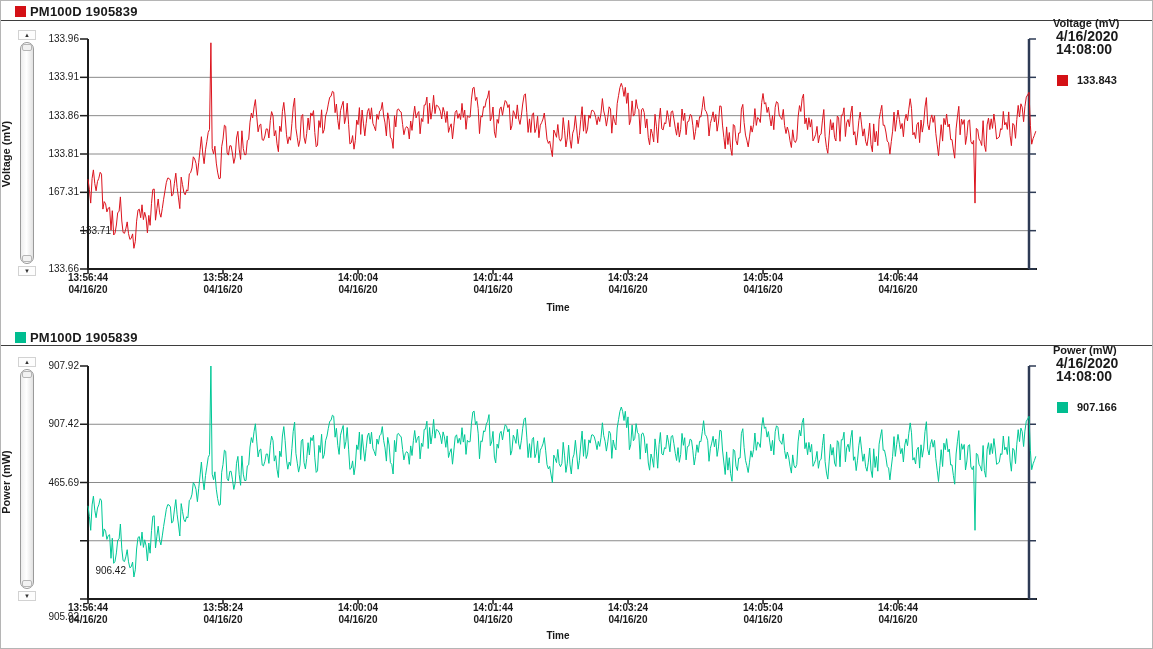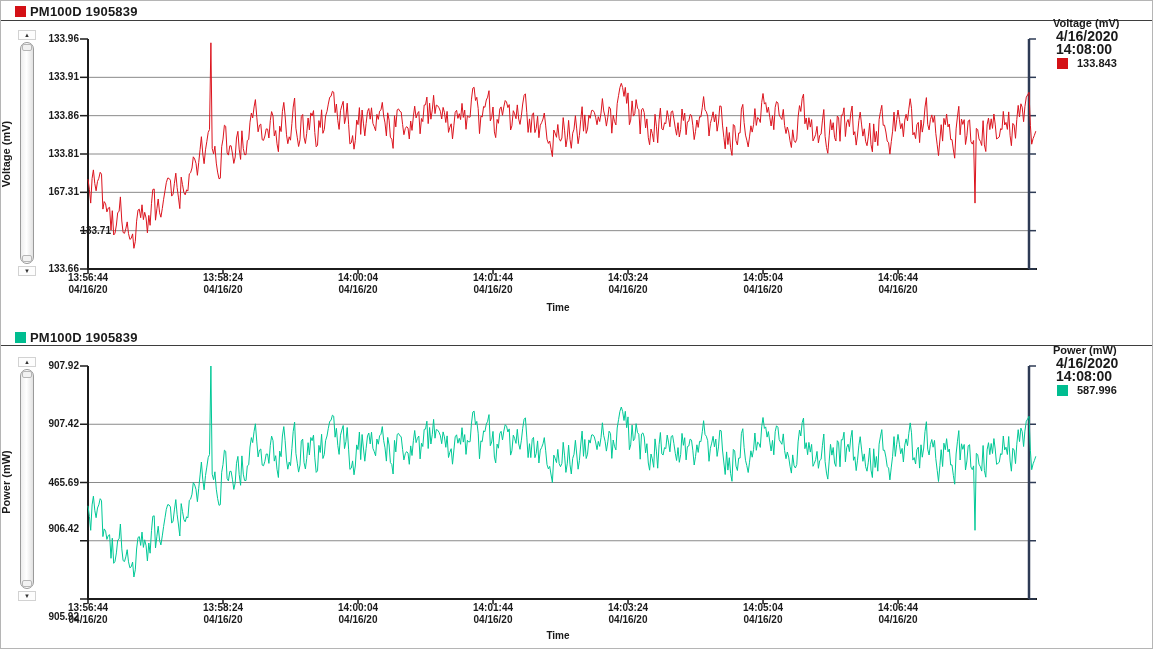--- a/index.html
+++ b/index.html
@@ -13,34 +13,34 @@
   .hdr .sw{width:11px;height:11px;margin-left:14px;display:inline-block;}
   .hdr .hlabel{font-size:13px;font-weight:bold;margin-left:4px;letter-spacing:.2px;}
   .sep{position:absolute;left:0;width:1153px;height:1px;background:#3e3e3e;}
   .plot{position:absolute;left:87px;overflow:visible;}
   .ytitle{
     position:absolute;left:-101px;width:214px;height:14px;text-align:center;
     transform:rotate(-90deg);font-size:11px;font-weight:bold;
   }
   .ytick{
     position:absolute;left:34px;width:44px;text-align:right;
-    font-size:10px;font-weight:bold;line-height:12px;
+    font-size:10px;font-weight:normal;line-height:12px;
   }
   .xtick{
     position:absolute;width:70px;text-align:center;
     font-size:10px;font-weight:bold;line-height:12px;
   }
   .timelbl{
     position:absolute;left:527px;width:60px;text-align:center;
     font-size:10px;font-weight:bold;
   }
   .legend{position:absolute;left:1048px;width:102px;font-weight:bold;}
   .legend .lg-title{font-size:11px;padding-left:4px;line-height:14px;}
   .legend .lg-ts{font-size:14px;padding-left:7px;line-height:13px;}
-  .legend .lg-row{display:flex;align-items:center;padding-left:8px;margin-top:1px;}
+  .legend .lg-row{display:flex;align-items:center;padding-left:8px;margin-top:18px;}
   .legend .lg-sw{width:11px;height:11px;display:inline-block;}
   .legend .lg-val{font-size:11px;margin-left:9px;}
   .scrollbar{position:absolute;left:15px;width:22px;}
   .sb-btn{
     position:absolute;left:2px;width:18px;height:10px;line-height:9px;text-align:center;
     font-size:6px;color:#333;background:#fdfdfd;border:1px solid #d2d2d2;box-sizing:border-box;
     cursor:pointer;
   }
   .sb-btn.up{top:0;}
   .sb-btn.down{bottom:0;}
@@ -168,21 +168,21 @@
         <polyline points="0.0,139.8 1.4,150.5 2.7,164.3 4.1,138.9 5.4,130.2 6.8,144.3 8.1,151.7 9.5,142.0 10.8,138.8 12.2,132.7 13.5,134.6 14.9,170.6 16.2,162.9 17.6,165.1 18.9,173.4 20.3,169.5 21.6,168.7 23.0,192.3 24.3,172.2 25.7,197.3 27.0,195.4 28.4,186.9 29.7,174.1 31.1,172.9 32.4,158.0 33.8,182.8 35.1,194.6 36.5,195.5 37.8,190.9 39.2,183.7 40.5,195.8 41.9,201.8 43.2,200.8 44.6,196.1 45.9,211.0 47.3,203.8 48.6,183.0 50.0,171.5 51.3,170.6 52.7,179.4 54.0,166.1 55.4,181.4 56.7,173.8 58.1,179.8 59.4,194.9 60.8,177.0 62.1,187.2 63.5,164.6 64.8,150.3 66.2,149.8 67.5,182.0 68.9,170.2 70.2,160.2 71.6,174.4 72.9,178.9 74.3,169.9 75.6,160.5 77.0,151.7 78.3,143.4 79.7,138.7 81.0,138.9 82.4,140.8 83.7,157.1 85.1,155.1 86.4,143.9 87.8,133.6 89.1,148.2 90.5,159.0 91.8,170.0 93.2,137.6 94.5,145.4 95.9,153.6 97.2,155.8 98.6,150.8 99.9,151.8 101.3,134.3 102.6,133.1 104.0,128.2 105.3,116.6 106.7,119.0 108.0,123.5 109.4,135.7 110.7,122.7 112.1,108.9 113.4,96.0 114.8,113.8 116.1,123.8 117.5,109.5 118.8,101.1 120.2,91.6 121.5,88.5 122.9,0.0 124.2,108.2 125.6,113.7 126.9,105.8 128.3,123.2 129.6,132.4 131.0,139.3 132.3,138.7 133.7,106.3 135.0,98.5 136.4,84.2 137.7,85.3 139.1,112.5 140.4,114.9 141.8,105.4 143.1,105.3 144.5,113.8 145.8,123.4 147.2,116.9 148.5,97.3 149.9,90.4 151.2,108.7 152.6,119.3 153.9,89.9 155.3,108.2 156.6,114.5 158.0,114.5 159.3,99.9 160.7,98.8 162.0,81.0 163.4,71.6 164.7,76.6 166.1,65.3 167.4,57.8 168.8,75.9 170.1,90.9 171.5,84.0 172.8,83.0 174.2,99.1 175.5,99.8 176.9,95.3 178.2,88.0 179.6,88.1 180.9,97.4 182.3,79.3 183.6,70.1 185.0,74.6 186.3,95.1 187.7,89.7 189.0,103.3 190.4,111.5 191.7,85.1 193.1,90.7 194.4,70.0 195.8,60.6 197.1,74.4 198.5,94.1 199.8,103.2 201.2,96.1 202.5,99.6 203.9,82.4 205.2,65.5 206.6,56.1 207.9,87.3 209.3,97.2 210.6,106.1 212.0,99.1 213.3,75.2 214.7,73.1 216.0,96.4 217.4,103.0 218.7,92.7 220.1,76.7 221.4,89.0 222.8,71.5 224.1,74.7 225.5,69.1 226.8,91.8 228.2,106.4 229.5,104.8 230.9,79.4 232.2,86.5 233.6,68.3 234.9,92.5 236.3,88.5 237.6,74.6 239.0,70.0 240.3,62.4 241.7,55.4 243.0,54.4 244.4,49.2 245.7,50.2 247.1,71.2 248.4,62.3 249.8,79.5 251.1,88.4 252.5,69.2 253.8,64.1 255.2,59.5 256.5,82.6 257.9,75.7 259.2,61.5 260.6,83.2 261.9,103.4 263.3,102.1 264.6,94.9 266.0,108.8 267.3,100.0 268.7,78.9 270.0,83.6 271.4,66.0 272.7,93.6 274.1,68.5 275.4,82.0 276.8,95.2 278.1,82.5 279.5,69.9 280.8,67.0 282.2,77.9 283.5,66.2 284.9,82.3 286.2,85.5 287.6,89.8 288.9,73.0 290.3,78.2 291.6,69.8 293.0,68.2 294.3,60.6 295.7,74.7 297.0,81.8 298.4,95.1 299.7,71.4 301.1,79.0 302.4,96.5 303.8,98.5 305.1,108.0 306.5,74.4 307.8,85.9 309.2,68.4 310.5,67.4 311.9,69.8 313.2,70.7 314.6,83.4 315.9,93.9 317.3,87.7 318.6,85.6 320.0,87.0 321.3,98.3 322.7,79.9 324.0,89.5 325.4,74.7 326.7,64.5 328.1,76.6 329.4,72.3 330.8,70.0 332.1,92.9 333.5,77.2 334.8,80.5 336.2,63.4 337.5,63.1 338.9,55.2 340.2,82.5 341.6,61.5 342.9,78.0 344.3,68.3 345.6,53.4 347.0,72.2 348.3,63.5 349.7,64.2 351.0,66.2 352.4,69.8 353.7,77.7 355.1,65.9 356.4,70.8 357.8,81.3 359.1,69.9 360.5,91.5 361.8,86.4 363.2,82.7 364.5,98.2 365.9,84.1 367.2,70.8 368.6,68.8 369.9,77.2 371.3,72.3 372.6,78.3 374.0,61.7 375.3,76.1 376.7,68.6 378.0,88.4 379.4,74.3 380.7,75.9 382.1,75.7 383.4,58.1 384.8,46.1 386.1,45.1 387.5,58.7 388.8,55.4 390.2,67.2 391.5,92.8 392.9,74.9 394.2,75.7 395.6,64.9 396.9,65.7 398.3,58.2 399.6,55.3 401.0,48.6 402.3,79.7 403.7,76.0 405.0,65.4 406.4,91.1 407.7,96.9 409.1,78.1 410.4,82.2 411.8,67.5 413.1,65.3 414.5,74.0 415.8,65.2 417.2,58.7 418.5,60.2 419.9,66.0 421.2,62.9 422.6,89.1 423.9,84.7 425.3,69.2 426.6,72.3 428.0,77.4 429.3,63.3 430.7,77.9 432.0,83.3 433.4,74.2 434.7,62.3 436.1,53.3 437.4,51.8 438.8,71.1 440.1,91.6 441.5,77.7 442.8,91.6 444.2,73.5 445.5,71.4 446.9,91.7 448.2,87.4 449.6,74.9 450.9,97.0 452.3,84.1 453.6,81.6 455.0,77.8 456.3,71.6 457.7,84.8 459.0,98.6 460.4,102.9 461.7,100.4 463.1,109.0 464.4,116.5 465.8,89.1 467.1,92.2 468.5,96.6 469.8,83.4 471.2,97.7 472.5,100.7 473.9,97.3 475.2,76.3 476.6,89.9 477.9,106.4 479.3,97.2 480.6,79.2 482.0,98.7 483.3,108.0 484.7,92.4 486.0,88.3 487.4,74.3 488.7,88.0 490.1,103.2 491.4,94.7 492.8,78.0 494.1,65.1 495.5,90.3 496.8,73.5 498.2,92.5 499.5,88.2 500.9,73.9 502.2,77.1 503.6,69.0 504.9,68.8 506.3,70.9 507.6,75.9 509.0,83.6 510.3,75.4 511.7,80.4 513.0,71.7 514.4,56.8 515.7,69.4 517.1,75.3 518.4,85.1 519.8,75.9 521.1,65.2 522.5,67.5 523.8,92.4 525.2,74.0 526.5,80.3 527.9,83.9 529.2,62.0 530.6,53.4 531.9,45.4 533.3,41.0 534.6,45.3 536.0,54.5 537.3,45.3 538.7,61.7 540.0,50.9 541.4,83.7 542.7,78.9 544.1,59.1 545.4,74.8 546.8,72.3 548.1,57.7 549.5,66.6 550.8,68.2 552.2,93.2 553.5,68.1 554.9,66.9 556.2,71.0 557.6,86.9 558.9,77.7 560.3,97.0 561.6,104.2 563.0,88.0 564.3,92.8 565.7,101.3 567.0,72.9 568.4,85.1 569.7,102.2 571.1,78.6 572.4,66.5 573.8,87.8 575.1,89.0 576.5,81.7 577.8,82.6 579.2,69.1 580.5,76.1 581.9,85.8 583.2,70.5 584.6,69.5 585.9,77.6 587.3,87.3 588.6,94.5 590.0,81.6 591.3,96.3 592.7,88.4 594.0,67.4 595.4,79.3 596.7,71.7 598.1,93.9 599.4,80.6 600.8,80.0 602.1,73.1 603.5,74.1 604.8,84.2 606.2,99.0 607.5,90.6 608.9,78.8 610.2,86.4 611.6,75.3 612.9,75.7 614.3,65.7 615.6,54.7 617.0,68.4 618.3,70.2 619.7,74.7 621.0,95.3 622.4,82.3 623.7,77.1 625.1,70.3 626.4,80.8 627.8,73.1 629.1,90.4 630.5,80.9 631.8,64.3 633.2,64.8 634.5,84.0 635.9,97.0 637.2,108.5 638.6,85.9 639.9,104.1 641.3,91.7 642.6,107.4 644.0,115.3 645.3,83.4 646.7,84.9 648.0,100.1 649.4,104.5 650.7,92.1 652.1,92.0 653.4,67.6 654.8,62.7 656.1,81.4 657.5,94.3 658.8,99.6 660.2,106.5 661.5,96.2 662.9,84.8 664.2,91.2 665.6,83.3 666.9,67.0 668.3,84.3 669.6,76.2 671.0,77.5 672.3,81.4 673.7,60.8 675.0,51.5 676.4,62.4 677.7,60.9 679.1,71.1 680.4,65.6 681.8,76.1 683.1,85.0 684.5,74.4 685.8,88.8 687.2,65.7 688.5,59.8 689.9,61.2 691.2,73.6 692.6,76.2 693.9,78.3 695.3,67.9 696.6,84.5 698.0,92.7 699.3,86.0 700.7,91.1 702.0,100.2 703.4,107.1 704.7,88.9 706.1,99.9 707.4,102.0 708.8,98.4 710.1,75.9 711.5,64.0 712.8,70.0 714.2,56.5 715.5,52.1 716.9,82.7 718.2,76.7 719.6,88.7 720.9,76.4 722.3,86.1 723.6,78.4 725.0,100.3 726.3,97.4 727.7,93.5 729.0,85.4 730.4,102.3 731.7,94.6 733.1,93.3 734.4,79.7 735.8,68.0 737.1,95.6 738.5,107.1 739.8,113.1 741.2,95.1 742.5,78.3 743.9,89.1 745.2,81.5 746.6,97.0 747.9,100.4 749.3,74.7 750.6,76.4 752.0,100.8 753.3,73.7 754.7,73.8 756.0,66.2 757.4,95.8 758.7,81.6 760.1,78.2 761.4,85.6 762.8,71.7 764.1,64.3 765.5,94.3 766.8,90.8 768.2,104.6 769.5,94.2 770.9,79.2 772.2,70.7 773.6,83.9 774.9,95.3 776.3,87.9 777.6,100.7 779.0,105.2 780.3,96.2 781.7,82.0 783.0,104.1 784.4,111.5 785.7,82.8 787.1,101.5 788.4,90.5 789.8,105.2 791.1,78.2 792.5,70.1 793.8,63.6 795.2,84.3 796.5,84.2 797.9,91.1 799.2,100.4 800.6,102.1 801.9,113.9 803.3,101.1 804.6,90.3 806.0,70.6 807.3,90.4 808.7,78.3 810.0,68.4 811.4,78.2 812.7,87.7 814.1,82.4 815.4,96.0 816.8,78.9 818.1,72.9 819.5,79.7 820.8,67.7 822.2,56.9 823.5,66.8 824.9,94.1 826.2,91.6 827.6,98.0 828.9,83.7 830.3,81.2 831.6,102.1 833.0,78.8 834.3,91.2 835.7,82.0 837.0,65.5 838.4,55.7 839.7,83.2 841.1,89.0 842.4,78.5 843.8,73.5 845.1,81.2 846.5,74.4 847.8,92.6 849.2,104.3 850.5,115.5 851.9,99.4 853.2,83.7 854.6,100.5 855.9,77.2 857.3,83.7 858.6,72.7 860.0,85.9 861.3,83.0 862.7,99.0 864.0,98.9 865.4,109.6 866.7,118.2 868.1,88.0 869.4,75.8 870.8,64.6 872.1,94.0 873.5,77.8 874.8,83.3 876.2,78.5 877.5,104.0 878.9,94.9 880.2,79.8 881.6,78.7 882.9,101.0 884.3,103.6 885.6,99.9 887.0,164.3 888.3,87.4 889.7,88.6 891.0,98.2 892.4,100.8 893.7,105.1 895.1,79.5 896.4,104.5 897.8,111.2 899.1,83.8 900.5,76.7 901.8,88.6 903.2,77.5 904.5,87.5 905.9,72.6 907.2,83.0 908.6,98.3 909.9,97.4 911.3,96.2 912.6,87.7 914.0,88.5 915.3,70.0 916.7,83.9 918.0,81.2 919.4,88.5 920.7,70.5 922.1,95.0 923.4,105.2 924.8,82.3 926.1,84.0 927.5,97.6 928.8,78.2 930.2,63.7 931.5,75.6 932.9,62.1 934.2,65.6 935.6,80.5 936.9,65.1 938.3,55.2 939.6,53.1 941.0,50.3 942.4,84.6 943.7,103.7 945.1,97.8 946.4,94.5 947.8,90.3" fill="none" stroke="#00c896" stroke-width="1" stroke-linejoin="round"></polyline>
       </svg>
 
     <div class="timelbl" style="top:629px">Time</div>
 
     <div class="legend" style="top:342px">
       <div class="lg-title">Power (mW)</div>
       <div class="lg-ts">4/16/2020 14:08:00</div>
       <div class="lg-row">
         <span class="lg-sw" id="sw-l1" style="background: rgb(0, 189, 144);"></span>
-        <span class="lg-val">587.996</span>
+        <span class="lg-val">907.166</span>
       </div>
     </div>
   </div>
 
 <div class="ytick" style="top: 32px;">133.96</div>
     <div class="ytick" style="top: 70.3333px;">133.91</div>
     <div class="ytick" style="top: 108.667px;">133.86</div>
     <div class="ytick" style="top: 147px;">133.81</div>
     <div class="ytick" style="top: 185.333px;">167.31</div>
     <div class="ytick" style="top: 223.667px; padding-left: 32px;">133.71</div>
@@ -211,21 +211,21 @@
       <div>14:05:04</div>
       <div>04/16/20</div>
     </div>
     <div class="xtick" style="left: 862.043px; top: 271px;">
       <div>14:06:44</div>
       <div>04/16/20</div>
     </div>
     <div class="ytick" style="top: 359px;">907.92</div>
     <div class="ytick" style="top: 417.25px;">907.42</div>
     <div class="ytick" style="top: 475.5px;">465.69</div>
-    <div class="ytick" style="top: 522px;">906.42</div>
+    <div class="ytick" style="top: 564px; padding-left: 47px;">906.42</div>
     <div class="ytick" style="top: 610px;">905.92</div>
     <div class="xtick" style="left: 52px; top: 601px;">
       <div>13:56:44</div>
       <div>04/16/20</div>
     </div>
     <div class="xtick" style="left: 187.007px; top: 601px;">
       <div>13:58:24</div>
       <div>04/16/20</div>
     </div>
     <div class="xtick" style="left: 322.014px; top: 601px;">

